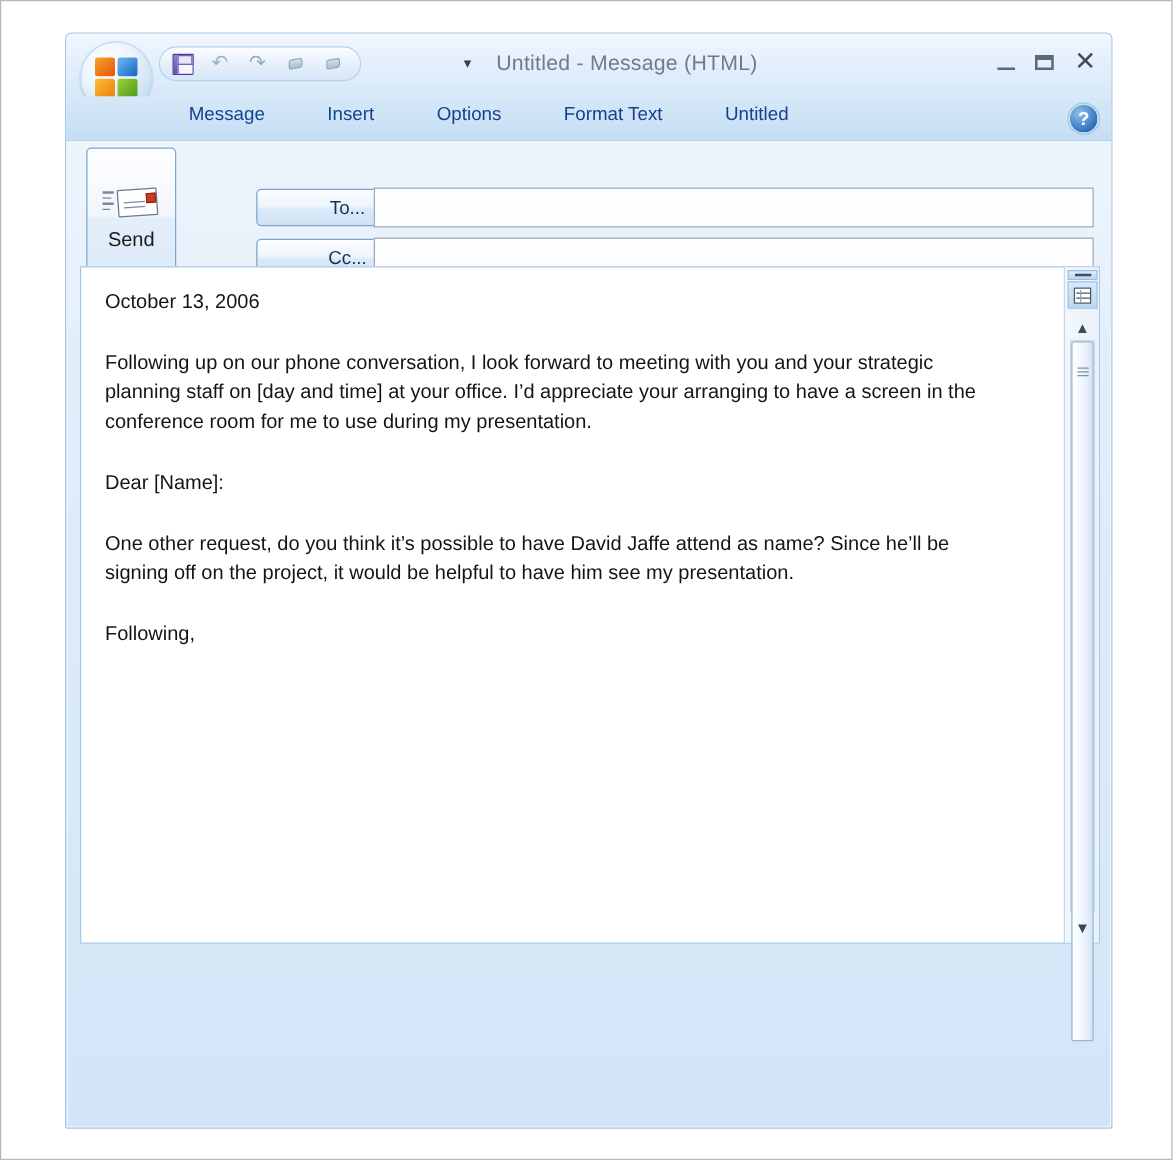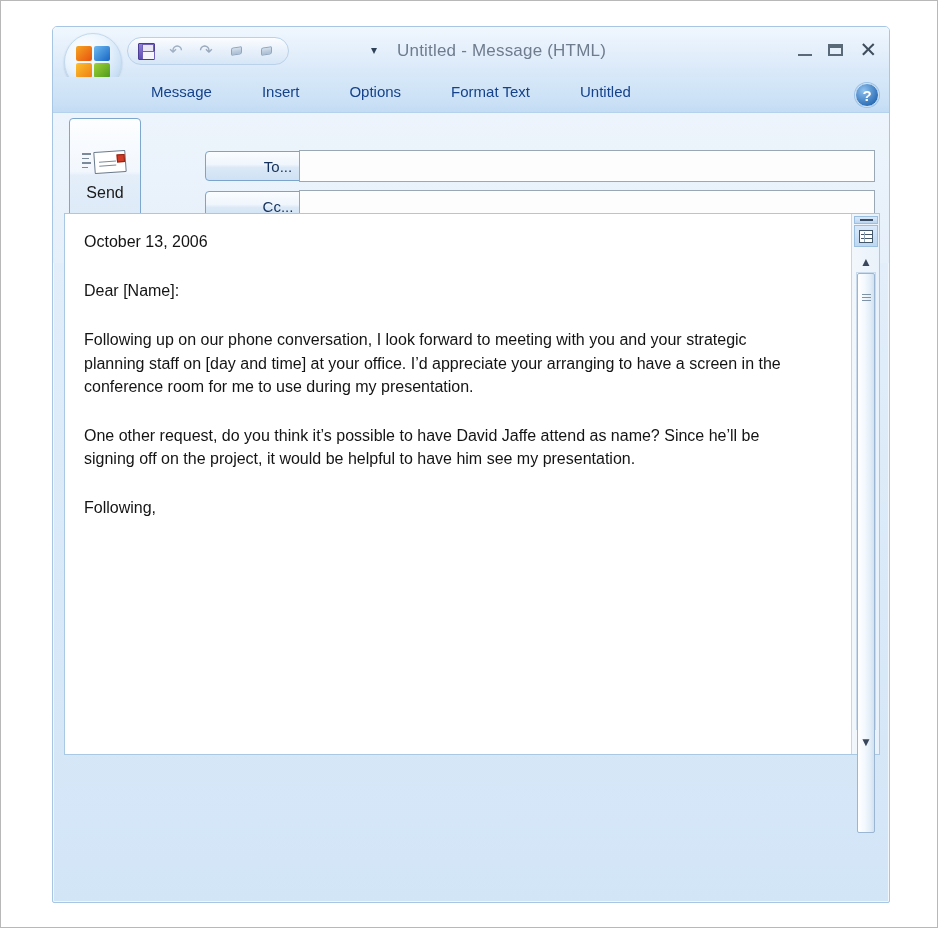--- a/index.html
+++ b/index.html
@@ -425,22 +425,22 @@
 
       <input class="field f-to" type="text" value="" placeholder="" style="">
       <input class="field f-cc" type="text" value="" placeholder="" style="">
       <input class="field f-subject" type="text" value="" placeholder="" style="">
     </div>
 
     <div class="body-wrap">
 
       <div class="body-text">
         <p>October 13, 2006</p>
+        <p>Following up on our phone conversation, I look forward to meeting with you and your strategic planning staff on [day and time] at your office. I’d appreciate your arranging to have a screen in the conference room for me to use during my presentation.</p>
         <p>Dear [Name]:</p>
-        <p>Following up on our phone conversation, I look forward to meeting with you and your strategic planning staff on [day and time] at your office. I’d appreciate your arranging to have a screen in the conference room for me to use during my presentation.</p>
         <p>One other request, do you think it’s possible to have David Jaffe attend as name? Since he’ll be signing off on the project, it would be helpful to have him see my presentation.</p>
         <p>Following,</p>
         <div class="spacer-lg"></div>
       </div>
 
       <div class="sbar">
         <div class="split-handle"></div>
         <div class="ruler-btn">
           <div class="ruler-glyph"></div>
         </div>

